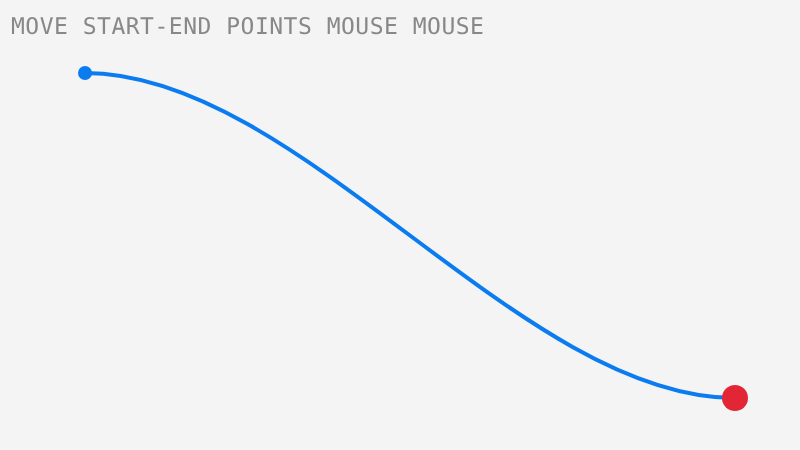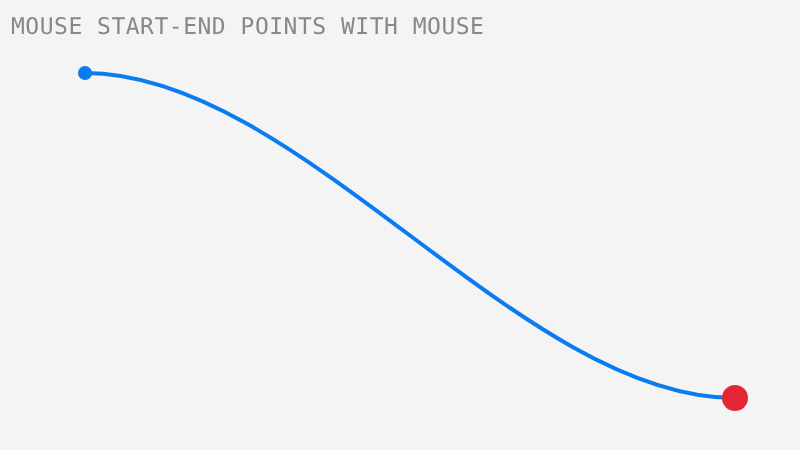--- a/index.html
+++ b/index.html
@@ -57,21 +57,21 @@
 
   .handle-dot {
     cursor: pointer;
   }
 </style>
 </head>
 <body style="background: rgb(244, 244, 244);">
 
 <div id="app" style="background: rgb(244, 244, 244);">
 
-  <h1 id="title" style="color: rgb(136, 136, 136);">MOUSE START-END POINTS WITH MOUSE</h1>
+  <h1 id="title" style="color: rgb(136, 136, 136);">MOVE START-END POINTS MOUSE MOUSE</h1>
 
   <svg id="stage" viewBox="0 0 800 450" width="800" height="450" xmlns="http://www.w3.org/2000/svg">
 
     <path id="curve" class="curve-path" d="M 85 73 C 300 73 520 398 735 398" stroke="#0b7bf0" stroke-width="4"></path>
 
     <circle id="start-dot" class="handle-dot" cx="85" cy="73" r="7" fill="#0b7bf0"></circle>
 
     <circle id="end-dot" class="handle-dot" cx="735" cy="398" r="13" fill="#e32636"></circle>
   </svg>
 

